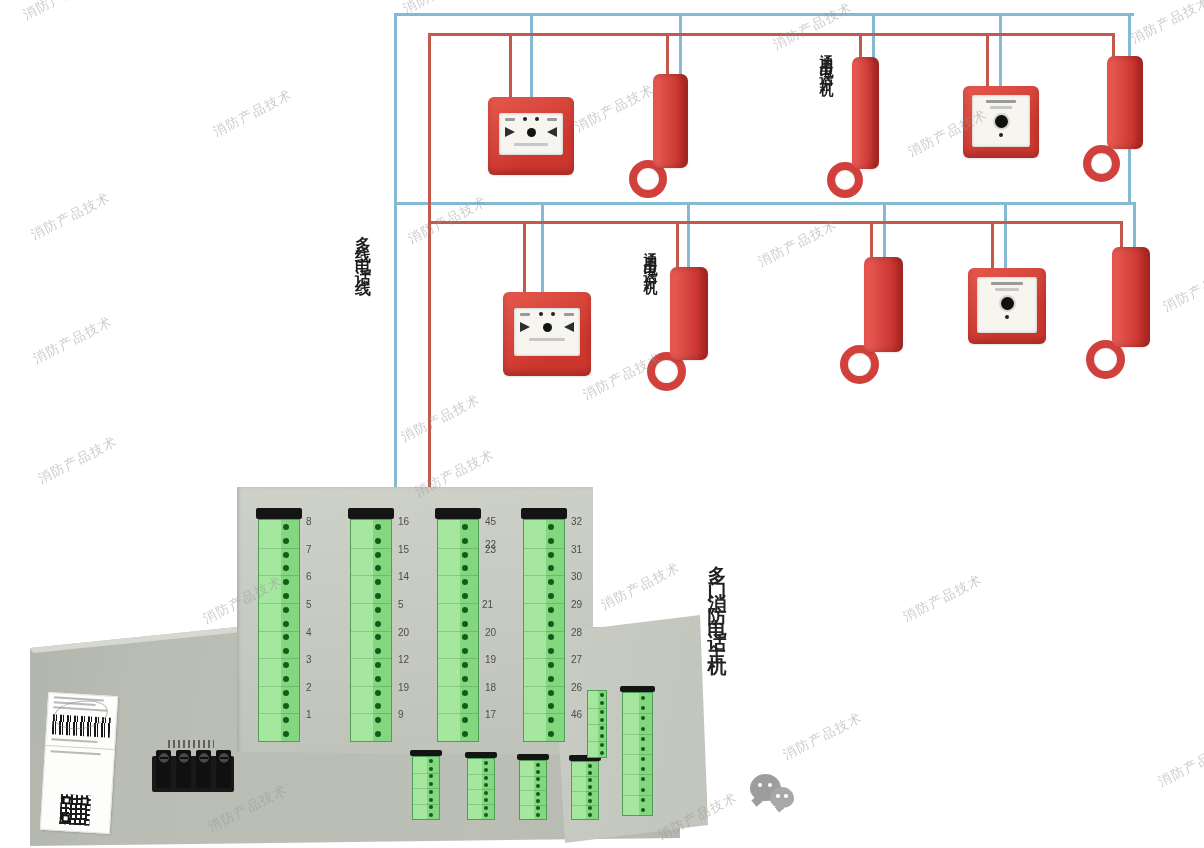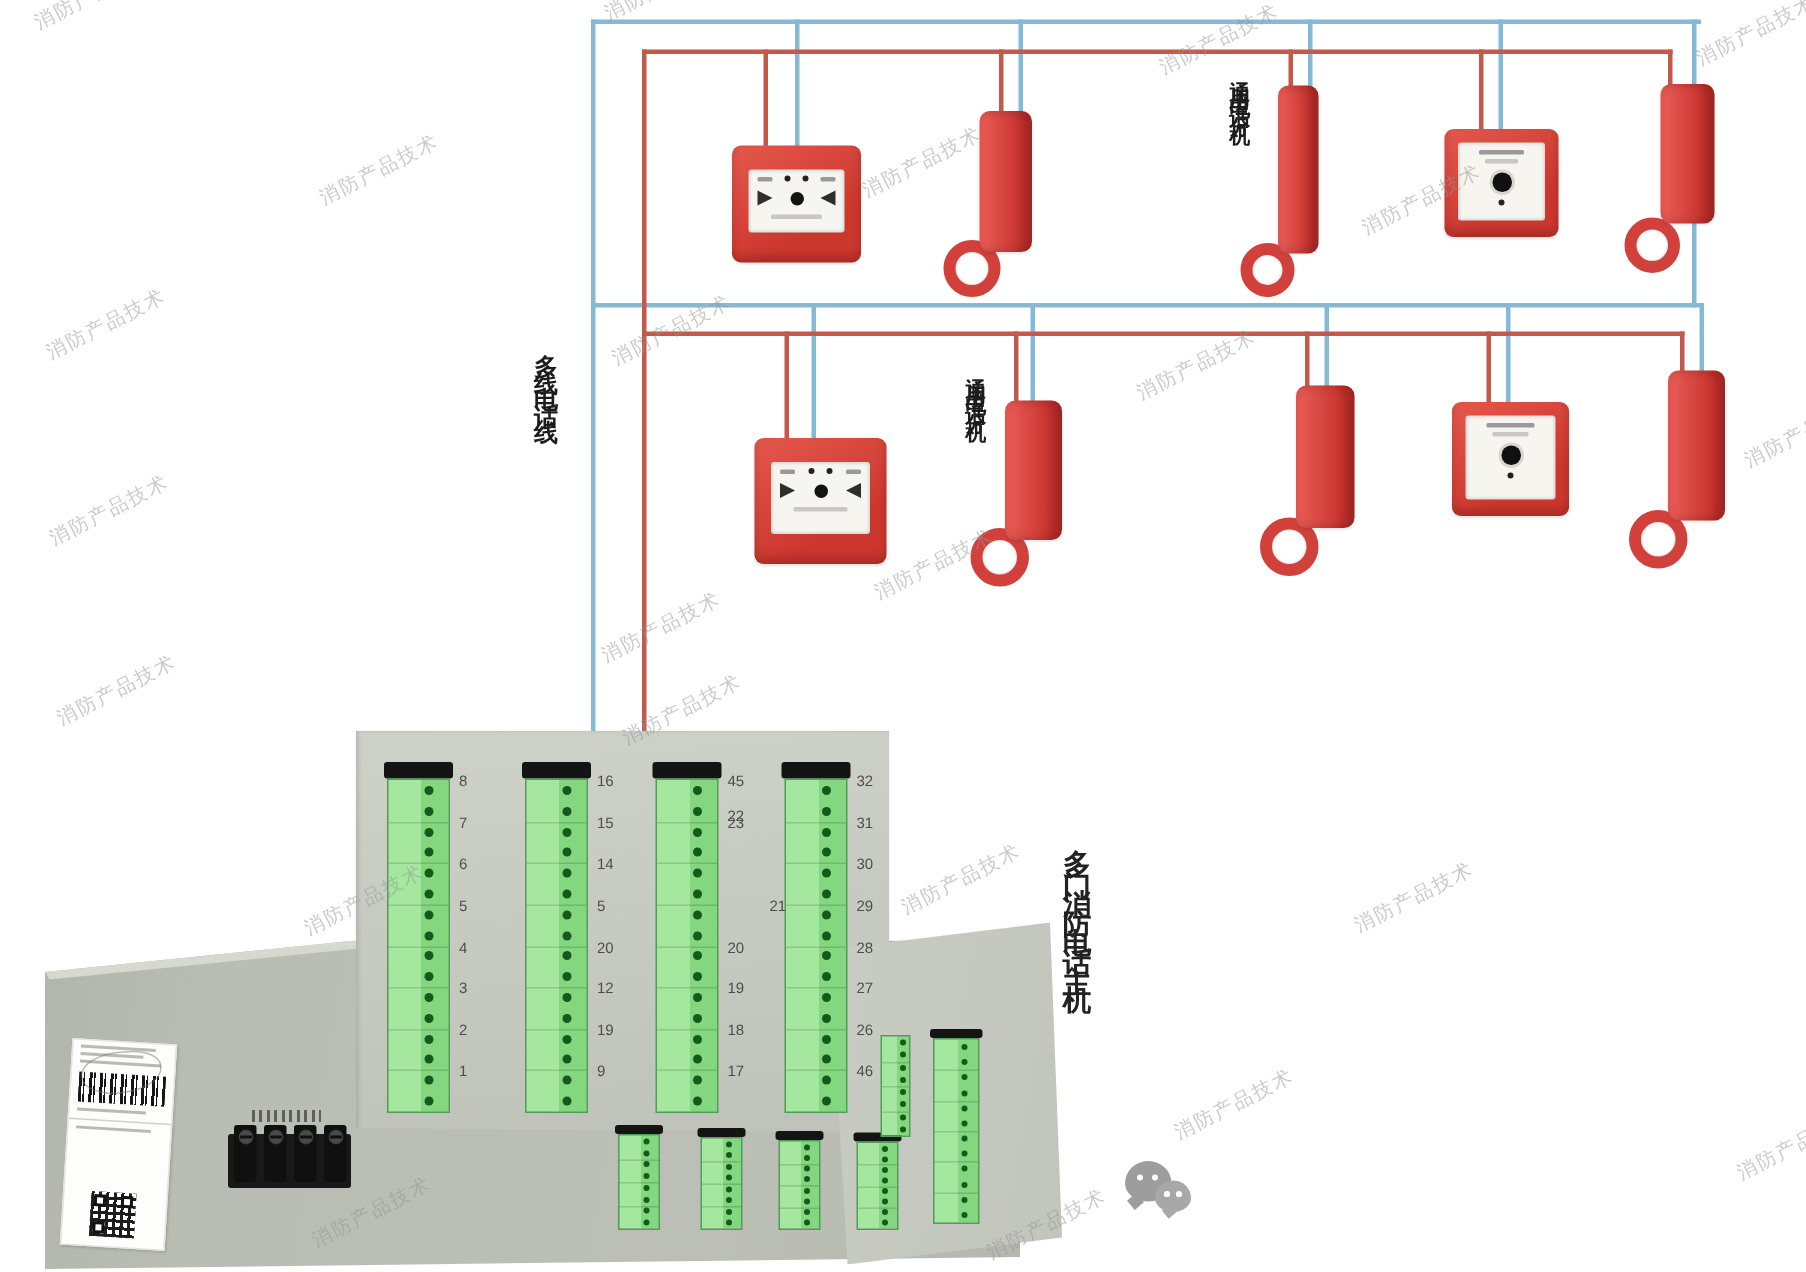--- a/index.html
+++ b/index.html
@@ -351,21 +351,21 @@
           <div class="tsep" style="top: 166px;"></div>
           <div class="pin" style="left: 24px; top: 183px; width: 6px; height: 6px;"></div>
           <div class="pin" style="left: 24px; top: 197px; width: 6px; height: 6px;"></div>
           <div class="tsep" style="top: 193px;"></div>
           <div class="pin" style="left: 24px; top: 211px; width: 6px; height: 6px;"></div>
         </div>
       </div>
       <div class="tnum" style="left: 485px; top: 516px;">45</div>
       <div class="tnum" style="left: 485px; top: 543.625px;">23</div>
       <div class="tnum" style="left: 485px; top: 539px;">22</div>
-      <div class="tnum" style="left: 513px; top: 598.875px;">21</div>
+      <div class="tnum" style="left: 482px; top: 598.875px;">21</div>
       <div class="tnum" style="left: 485px; top: 626.5px;">20</div>
       <div class="tnum" style="left: 485px; top: 654.125px;">19</div>
       <div class="tnum" style="left: 485px; top: 681.75px;">18</div>
       <div class="tnum" style="left: 485px; top: 709.375px;">17</div>
       <div class="tstrip" style="left: 523px; top: 508px; width: 42px; height: 232px;">
         <div class="tcap" style="left: -2px; top: 0px; width: 46px; height: 11px;"></div>
         <div class="tbody" style="left: 0px; top: 11px; width: 40px; height: 221px;">
           <div class="pin" style="left: 24px; top: 4px; width: 6px; height: 6px;"></div>
           <div class="pin" style="left: 24px; top: 18px; width: 6px; height: 6px;"></div>
           <div class="pin" style="left: 24px; top: 32px; width: 6px; height: 6px;"></div>

